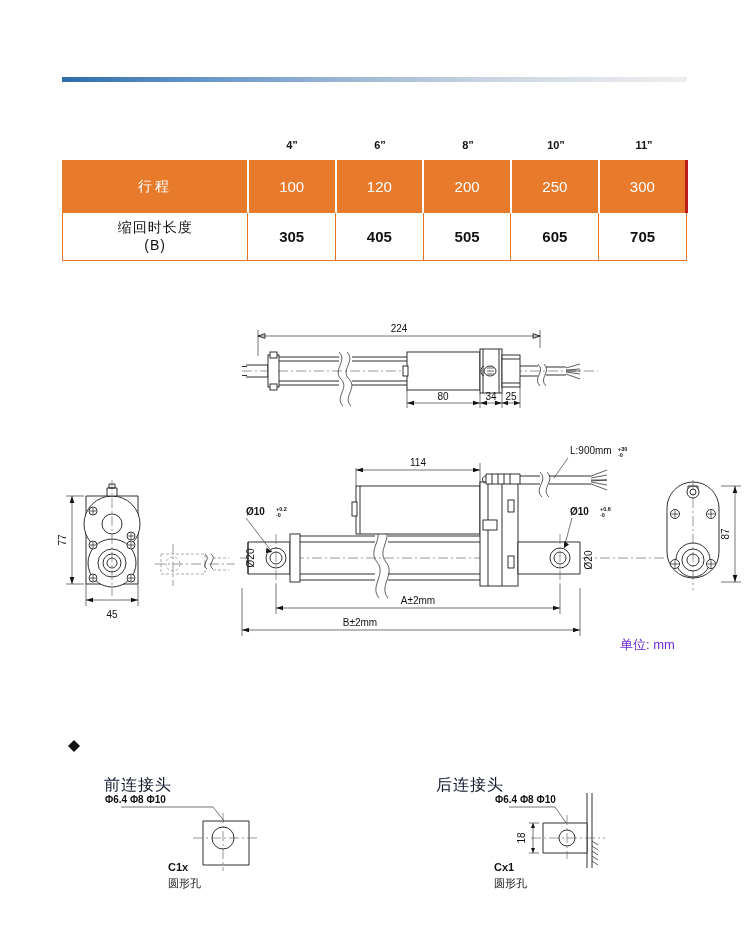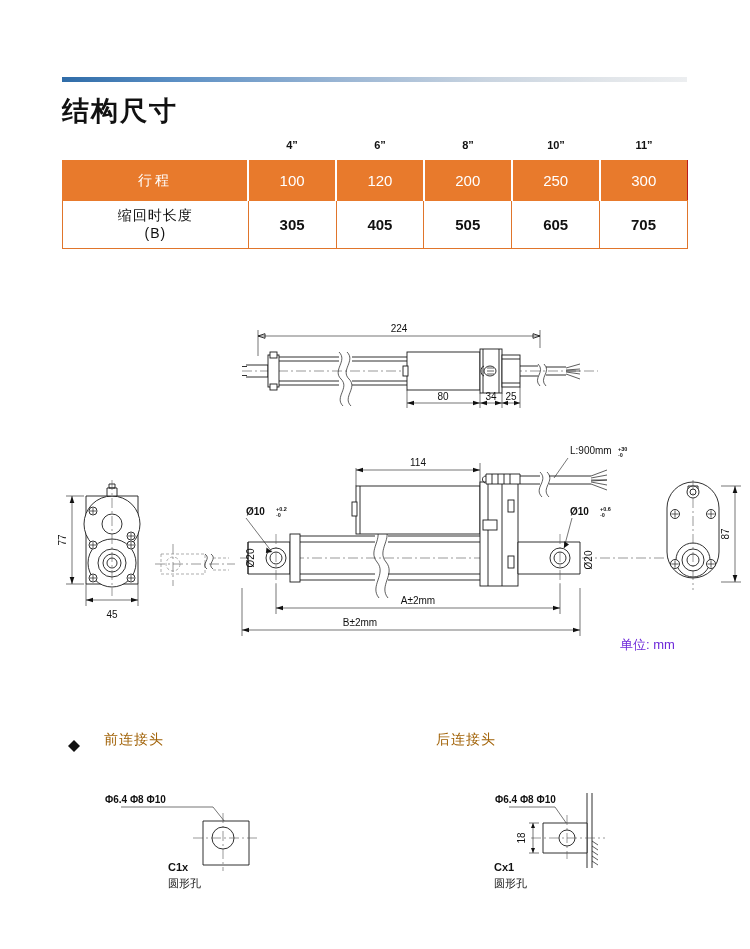--- a/index.html
+++ b/index.html
@@ -43,24 +43,24 @@
     border:1px solid #E0752B;
     text-align:center;
     vertical-align:middle;
     font-size:14px;
   }
   .tbl tr.head td{
     background:#E87A2C;
     color:#ffffff;
     border:1px solid #E87A2C;
     border-right:2px solid #ffffff;
-    height:40px;
+    height:52px;
     font-size:15px;
   }
-  .tbl tr.head td:last-child{ border-right:1px solid #b91c1c; }
+  .tbl tr.head td:last-child{ border-right:3px solid #b91c1c; }
   .tbl tr.head td.lbl{ font-size:14px; letter-spacing:3px; }
   .tbl tr.body td{ height:48px; background:#fff; color:#111; font-weight:bold; font-size:15px; }
   .tbl tr.body td.lbl{ font-weight:normal; font-size:14px; line-height:1.25; letter-spacing:1px; }
   .c0{ width:186px; }
   .cN{ width:88px; }
 
   
   svg{ position:absolute; overflow:visible; }
   .ln{ stroke:#1a1a1a; fill:none; stroke-width:0.9; }
   .lnT{ stroke:#1a1a1a; fill:none; stroke-width:0.7; }
@@ -85,37 +85,36 @@
     width:0;height:0;
     border:6px solid transparent;
     border-bottom-color:#111;
     transform:rotate(0deg);
   }
   .diamond:after{
     content:""; position:absolute; left:-6px; top:6px;
     width:0;height:0;border:6px solid transparent;border-top-color:#111;
   }
   .conn-h{
-    position:absolute; font-size:14px; color:#a16207; letter-spacing:1px;
+    position:absolute; font-size:16px; color:#0f172a; letter-spacing:1px;margin-top:44px;
   }
   .conn-l{ left:104px; top:731px; }
   .conn-r{ left:436px; top:731px; }
 
   .capt{
     position:absolute; text-align:left; font-size:11px; line-height:1.45; color:#111;
   }
   .capt b{ font-weight:bold; }
 </style>
 </head>
 <body>
 
 <div class="page">
 
   <div class="topbar"></div>
-  <div class="title">结构尺寸</div>
 
   <div class="inchrow">
     <div>4”</div>
     <div>6”</div>
     <div>8”</div>
     <div>10”</div>
     <div>11”</div>
   </div>
 
   <table class="tbl">

